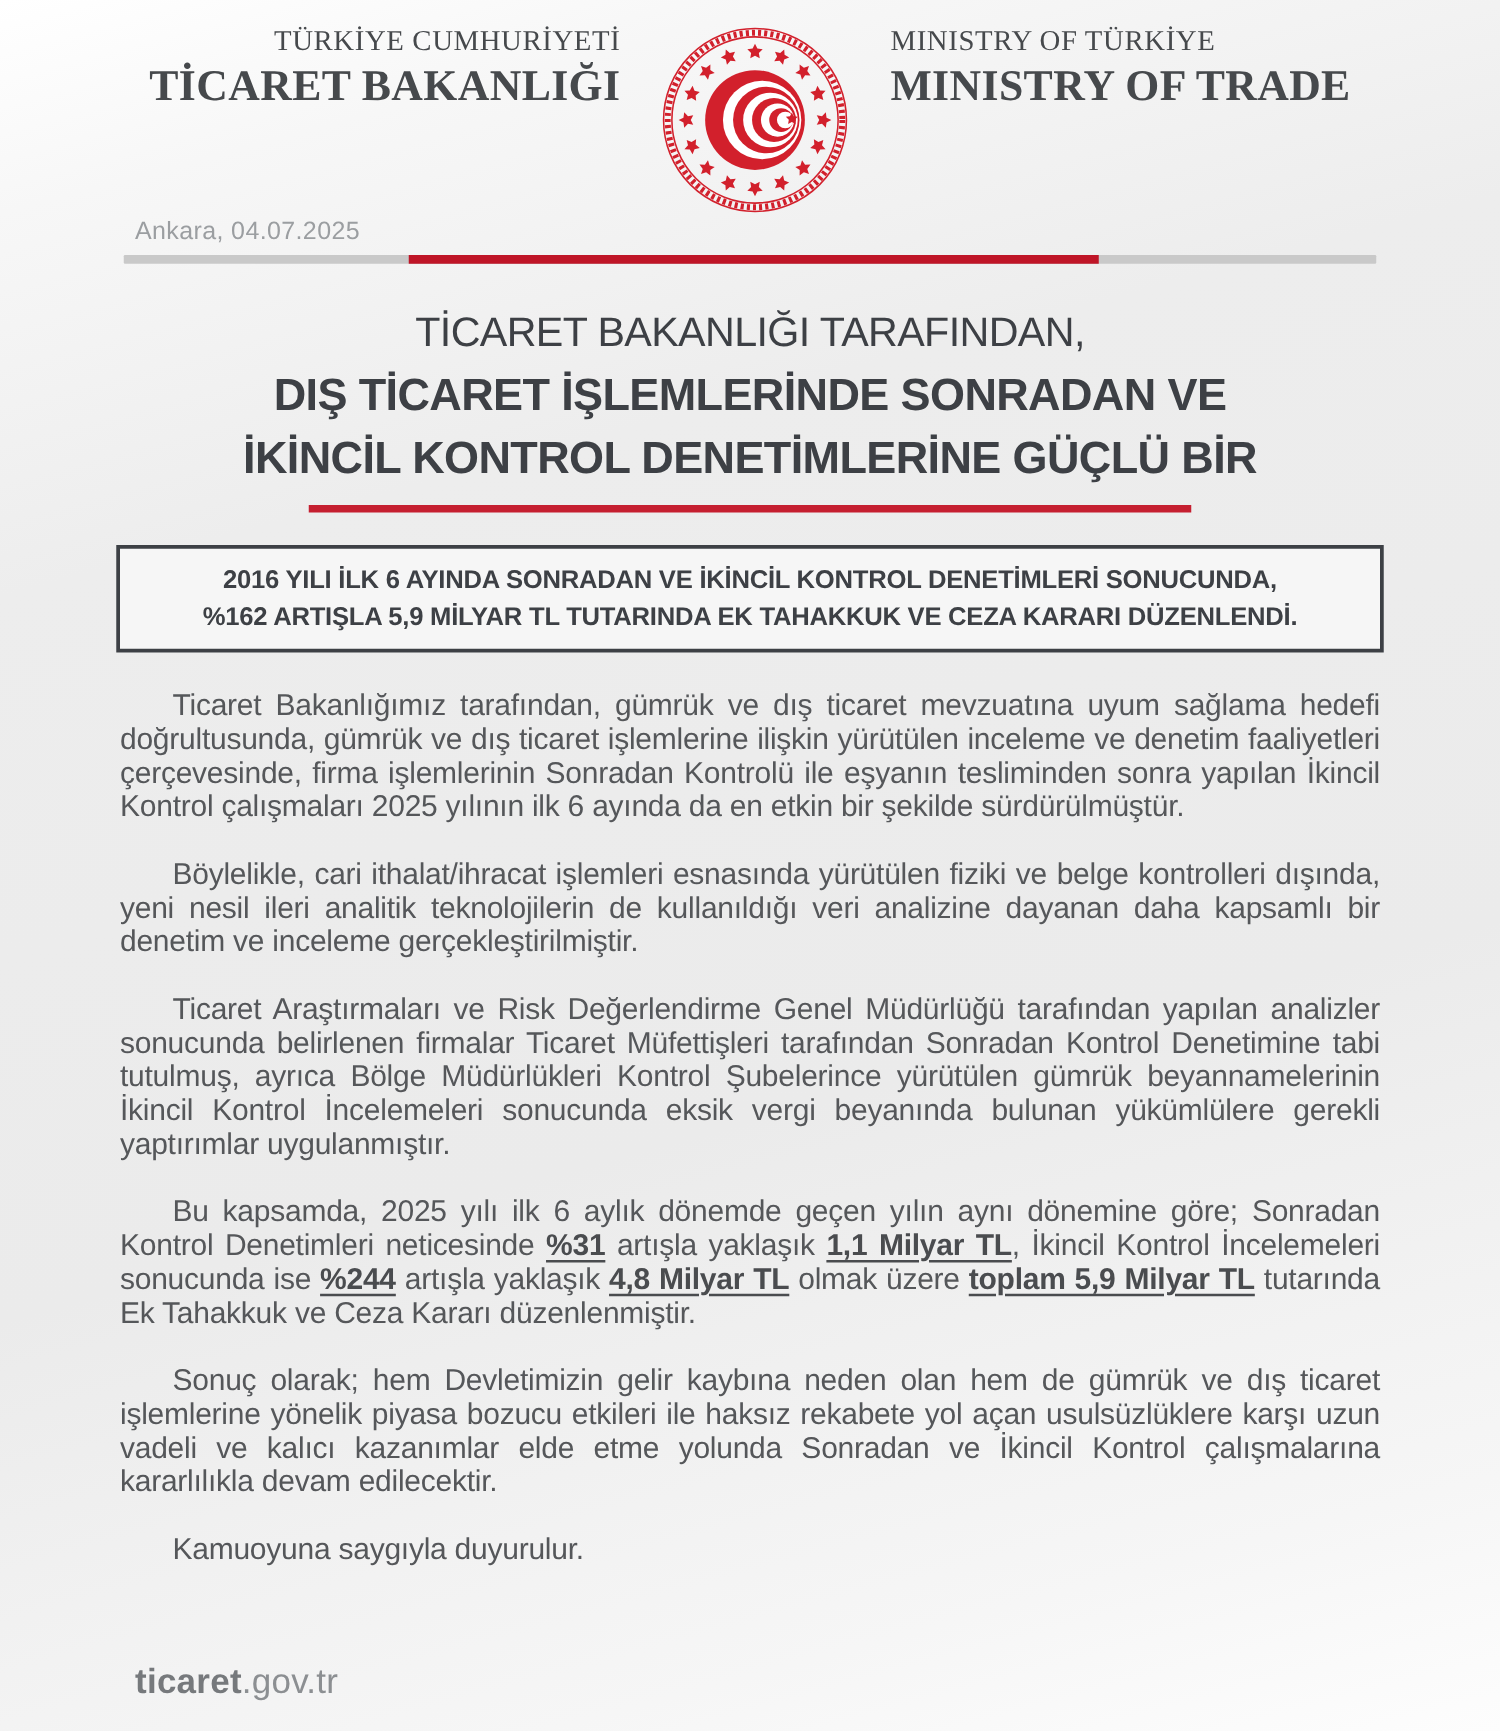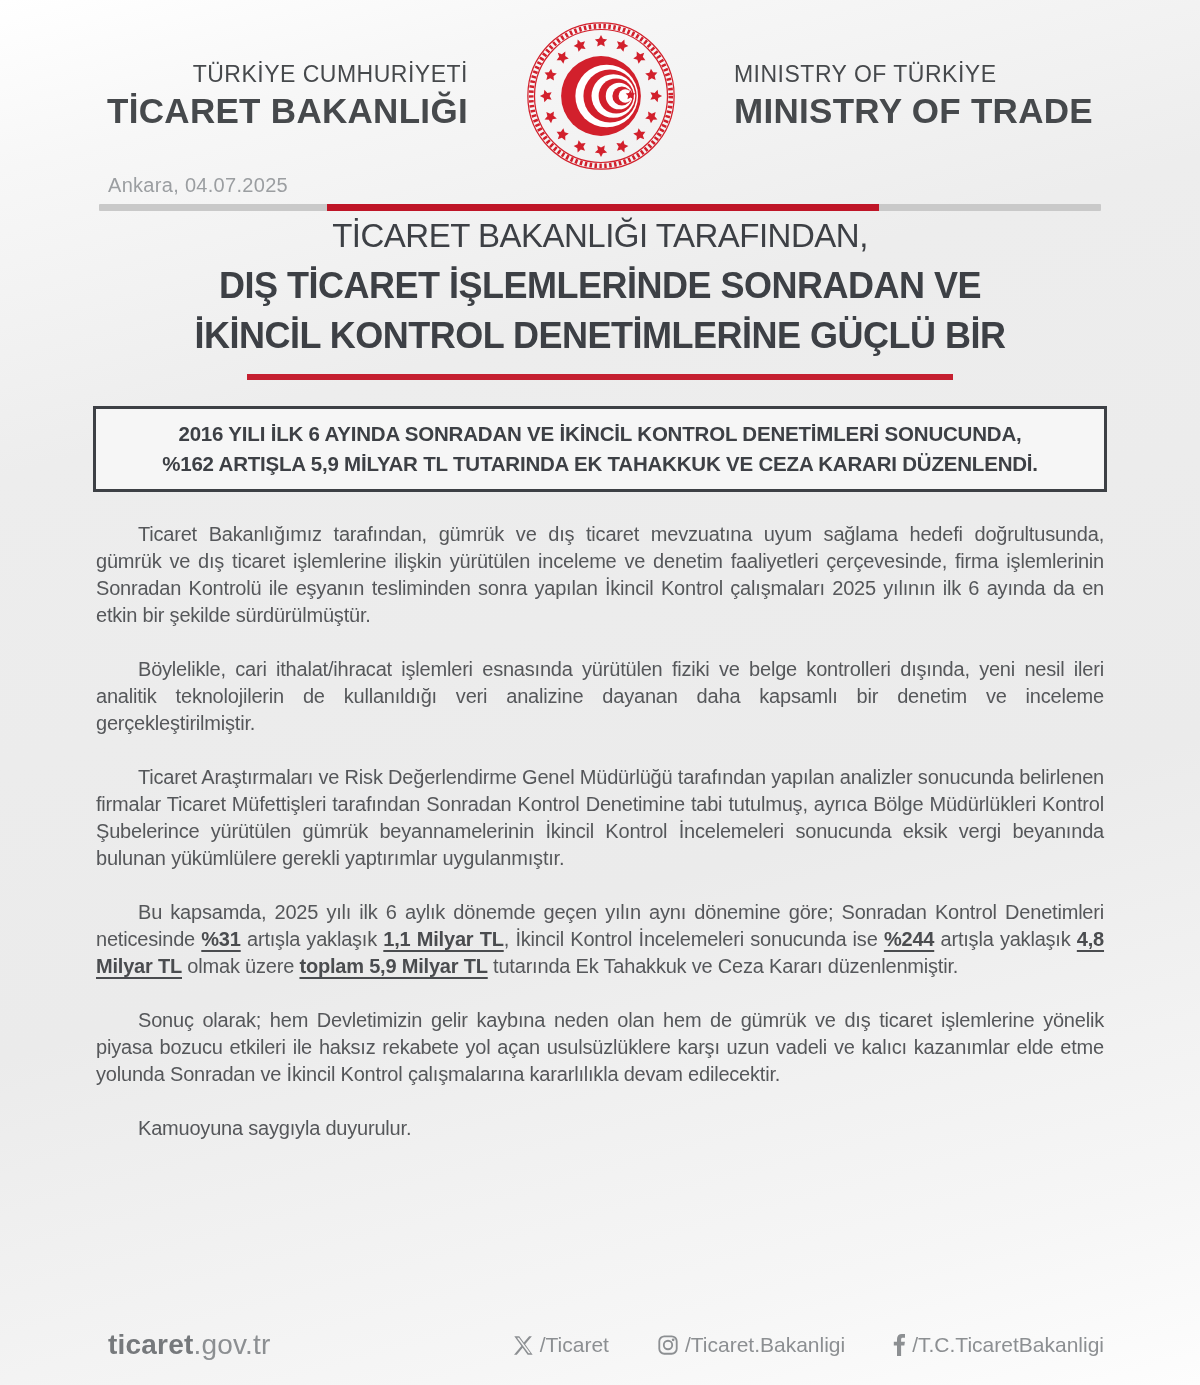--- a/index.html
+++ b/index.html
@@ -8,51 +8,51 @@
     position:relative;
     width:1200px; height:1385px;
     margin:0 auto;
     font-family:"Liberation Sans", sans-serif;
     background:linear-gradient(165deg,#ffffff 0%,#f7f7f7 10%,#ededed 28%,#ebebeb 62%,#f6f6f6 88%,#fdfdfd 100%);
     overflow:hidden;
     color:#55575a;
   }
   
   .header{
-    display:flex; align-items:center; justify-content:center;
-    gap:57px; padding-top:20px; height:172px;
+    display:flex; justify-content:center;
+    gap:32px; padding-top:20px; height:172px;font-family:Liberation Serif, serif;
   }
   .header .org{ line-height:1.15; color:#46494c; }
   .header .org.left{ text-align:right; }
   .header .org.right{ text-align:left; }
   .org .l1{ font-size:23px; letter-spacing:.5px; font-weight:400; }
   .org .l2{ font-size:35px; letter-spacing:.3px; font-weight:700; margin-top:3px; }
   .logo-wrap{ width:152px; height:152px; flex:0 0 auto; }
   
   .dateline{ margin:2px 0 0 108px; font-size:20px; color:#9b9ea1; letter-spacing:.3px; }
   .divider{ position:relative; margin:7px auto 0; width:1002px; height:7px; background:#c9c9c9; border-radius:1px; }
   .divider .red-seg{ position:absolute; top:0; bottom:0; left:22.8%; width:55%; background:#bf1527; }
   
-  .title-block{ text-align:center; color:#3d4045; letter-spacing:-0.5px; }
+  .title-block{ margin-top:30px; text-align:center; color:#3d4045; letter-spacing:-0.5px; }
   .title-block .t-light{ font-size:33px; font-weight:500; line-height:50px; }
   .title-block .t-bold{ font-size:36px; font-weight:800; line-height:50px; }
   .title-underline{ width:706px; height:6px; background:#c51f30; margin:13px auto 0; }
   
   .highlight-box{
     width:1014px; margin:26px auto 0;
     border:3px solid #3d4045; background:#f6f6f6;
     text-align:center; padding:10px 14px;
     font-size:20.5px; font-weight:700; line-height:30px;
     color:#3d4045; letter-spacing:-0.2px;
   }
   
   .content{ width:1008px; margin:0 auto; }
   .content p{
     margin-top:27px;
-    font-size:20px; line-height:27px;
+    font-size:24px; line-height:27px;
     text-align:justify; text-indent:42px;
     color:#55575a; letter-spacing:-0.2px;
   }
   .content p.first{ margin-top:29px; }
   .content p.signoff{ text-align:left; }
   b.val{
     font-weight:700; color:#4a4c4f;
     text-decoration:underline;
     text-decoration-thickness:2px;
     text-underline-offset:4px;
@@ -148,37 +148,15 @@
     <p>Ticaret Araştırmaları ve Risk Değerlendirme Genel Müdürlüğü tarafından yapılan analizler sonucunda belirlenen firmalar Ticaret Müfettişleri tarafından Sonradan Kontrol Denetimine tabi tutulmuş, ayrıca Bölge Müdürlükleri Kontrol Şubelerince yürütülen gümrük beyannamelerinin İkincil Kontrol İncelemeleri sonucunda eksik vergi beyanında bulunan yükümlülere gerekli yaptırımlar uygulanmıştır.</p>
     <p><span>Bu kapsamda, 2025 yılı ilk 6 aylık dönemde geçen yılın aynı dönemine göre; Sonradan Kontrol Denetimleri neticesinde </span><b class="val">%31</b><span> artışla yaklaşık </span><b class="val">1,1 Milyar TL</b><span>, İkincil Kontrol İncelemeleri sonucunda ise </span><b class="val">%244</b><span> artışla yaklaşık </span><b class="val">4,8 Milyar TL</b><span> olmak üzere </span><b class="val">toplam 5,9 Milyar TL</b><span> tutarında Ek Tahakkuk ve Ceza Kararı düzenlenmiştir.</span></p>
     <p>Sonuç olarak; hem Devletimizin gelir kaybına neden olan hem de gümrük ve dış ticaret işlemlerine yönelik piyasa bozucu etkileri ile haksız rekabete yol açan usulsüzlüklere karşı uzun vadeli ve kalıcı kazanımlar elde etme yolunda Sonradan ve İkincil Kontrol çalışmalarına kararlılıkla devam edilecektir.</p>
     <p class="signoff">Kamuoyuna saygıyla duyurulur.</p>
   </div>
 
   <div class="footer">
     <div class="site">
       <span class="bold">ticaret</span><span>.gov.tr</span>
     </div>
-    <div class="social">
-      <div class="social-item">
-        <svg width="22" height="22" viewBox="0 0 24 24">
-          <path fill="#8c8f92" d="M2.5 2.5h5.4l5 6.9 5.8-6.9h3l-7.4 8.8 8.2 11.2h-5.4l-5.5-7.6-6.4 7.6h-3l8-9.5L2.5 2.5zm3 1.6 12.6 17h2.1L7.6 4.1H5.5z"></path>
-        </svg>
-        <span>/Ticaret</span>
-      </div>
-      <div class="social-item">
-        <svg width="22" height="22" viewBox="0 0 24 24">
-          <rect x="2.5" y="2.5" width="19" height="19" rx="5.5" fill="none" stroke="#8c8f92" stroke-width="2"></rect>
-          <circle cx="12" cy="12" r="4.6" fill="none" stroke="#8c8f92" stroke-width="2"></circle>
-          <circle cx="17.6" cy="6.4" r="1.5" fill="#8c8f92"></circle>
-        </svg>
-        <span>/Ticaret.Bakanligi</span>
-      </div>
-      <div class="social-item">
-        <svg width="13" height="22" viewBox="0 0 12 22">
-          <path fill="#8c8f92" d="M11.5 0v3.8H9.2c-1.1 0-1.6.55-1.6 1.6v2.3h3.8l-.55 3.8H7.6V22H3.5V11.5H0.3V7.7h3.2V5.1C3.5 1.9 5.4 0 8.4 0h3.1z"></path>
-        </svg>
-        <span>/T.C.TicaretBakanligi</span>
-      </div>
-    </div>
   </div>
 
 </div>
 
 </body></html>

